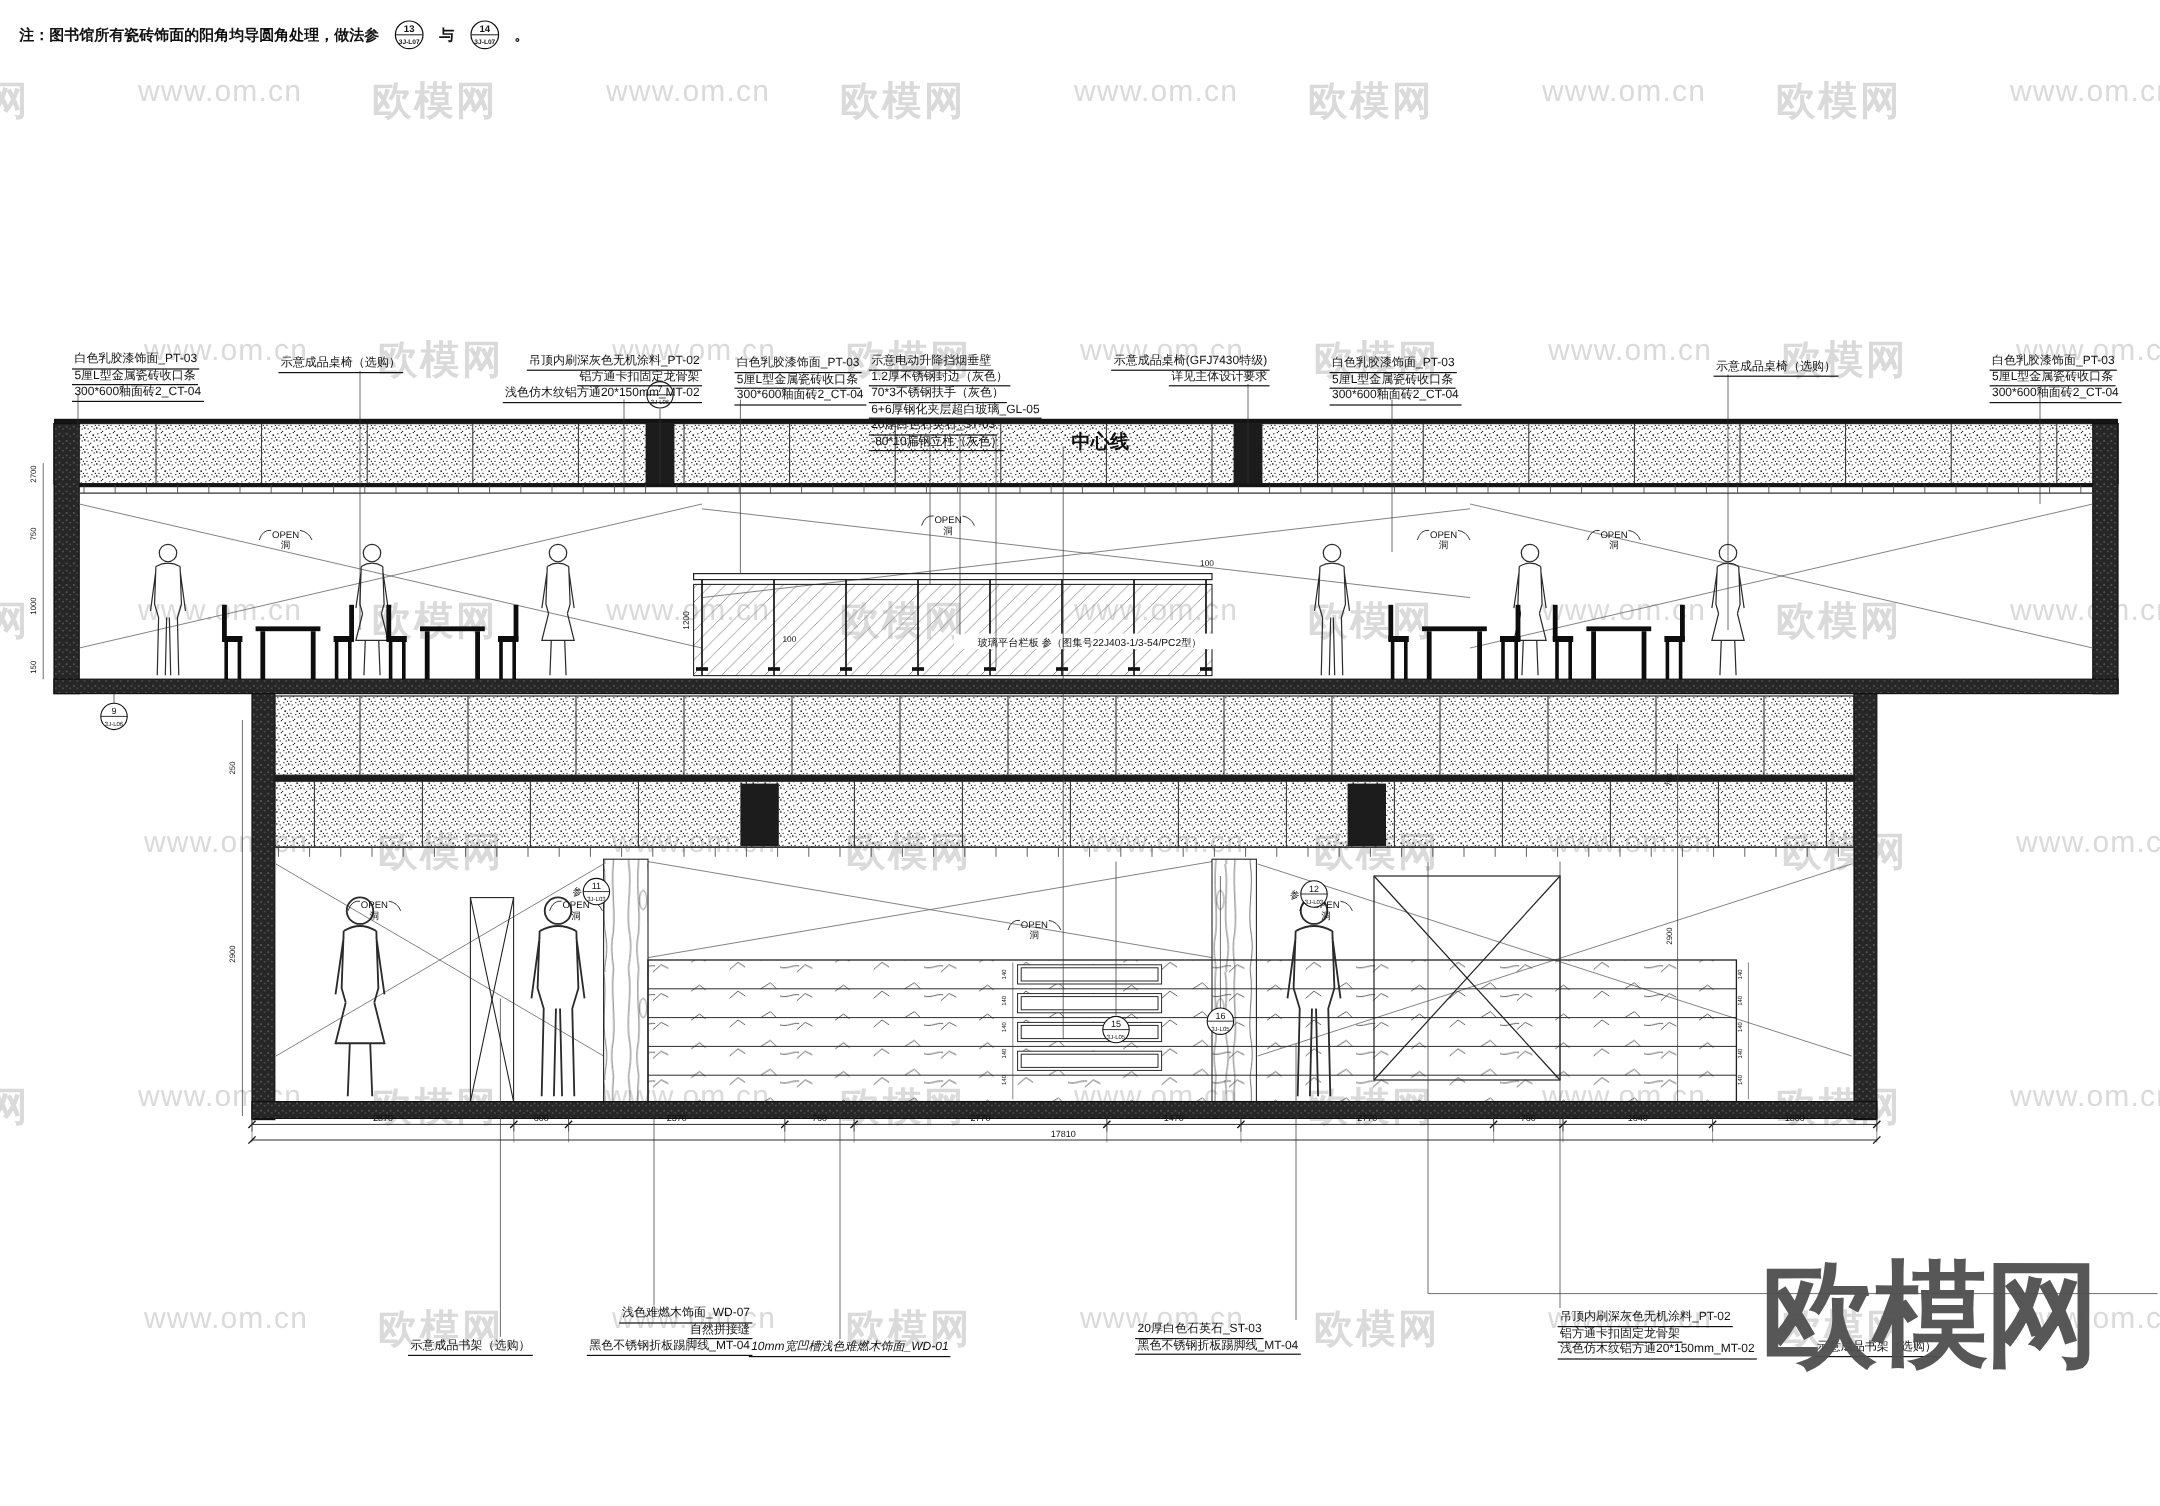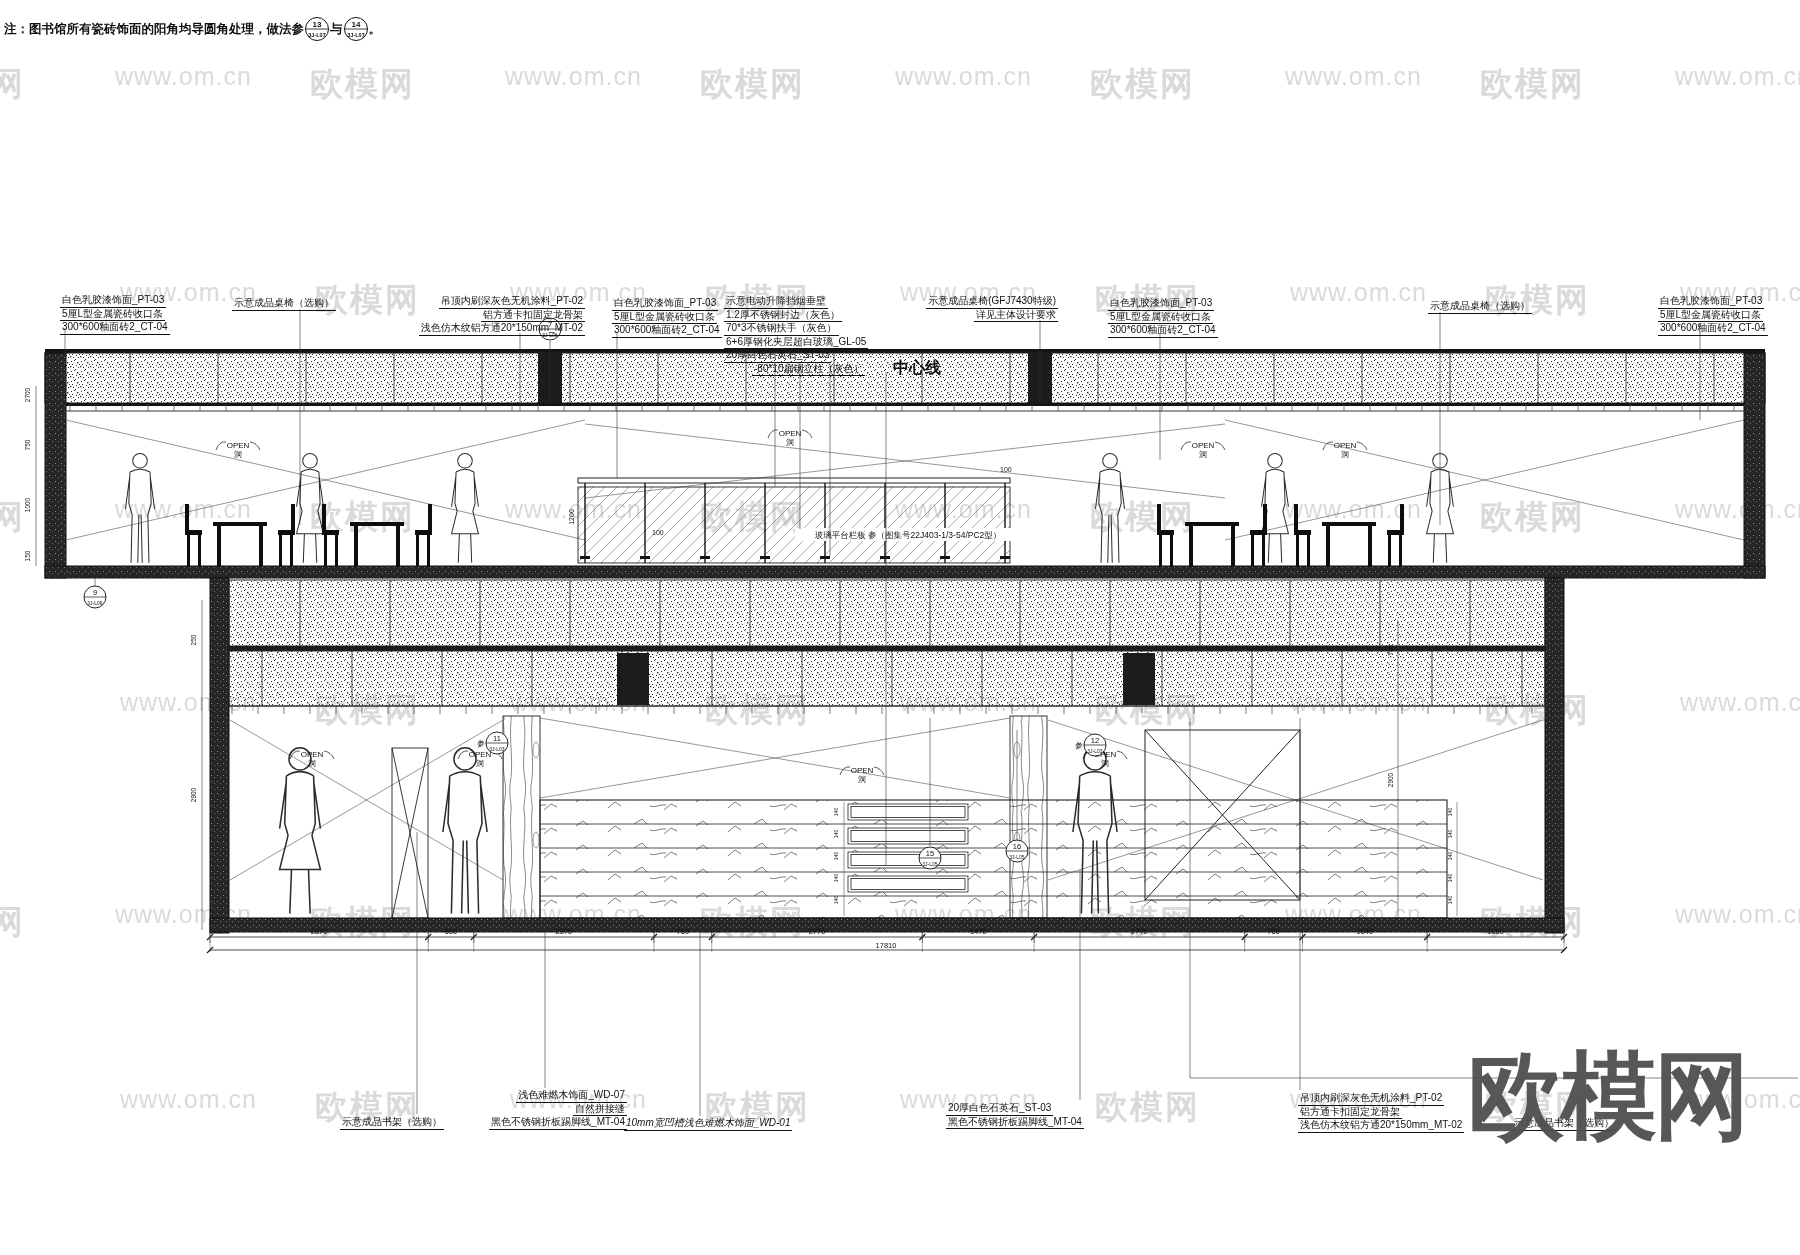--- a/index.html
+++ b/index.html
@@ -2,30 +2,30 @@
 <html><head>
 <meta charset="utf-8">
 <style>
   html,body{margin:0;padding:0;background:#fff;}
   #stage{position:relative;width:1800px;height:1255px;background:#ffffff;overflow:hidden;
          font-family:"Liberation Sans","DejaVu Sans",sans-serif;color:#111;}
   
   #watermark-layer{position:absolute;inset:0;z-index:0;}
   #drawing-svg{position:absolute;left:0;top:0;z-index:1;}
   #annotation-layer{position:absolute;inset:0;z-index:2;pointer-events:none;}
-  #top-note{position:absolute;left:4px;top:16px;z-index:3;font-size:12.5px;font-weight:bold;
-            display:flex;align-items:center;gap:0;white-space:nowrap;text-align:right;}
+  #top-note{position:absolute;left:16px;top:16px;z-index:3;font-size:12.5px;font-weight:bold;
+            display:flex;align-items:center;gap:12px;white-space:nowrap;text-align:right;}
   .wm{position:absolute;color:#dadada;white-space:nowrap;z-index:0;}
   .wm-brand{font-size:33px;font-weight:700;letter-spacing:2px;}
   .wm-url{font-size:25px;font-weight:400;letter-spacing:1px;}
   .annot{position:absolute;font-size:10px;line-height:12.5px;white-space:nowrap;}
   .annot .ln{display:block;}
   .annot .ln span{display:inline-block;border-bottom:1px solid #111;padding:0 2px 0 2px;}
   .annot.ra .ln{text-align:right;}
-  .annot .indent span{margin-left:28px;}
+  .annot .indent span{margin-left:0;}
   #centerline-label{position:absolute;left:893px;top:358px;font-size:16px;font-weight:bold;z-index:2;}
   #big-logo{position:absolute;left:1468px;top:1048px;z-index:4;font-size:96px;font-weight:800;
             color:#4f4f4f;letter-spacing:-3px;line-height:1;opacity:.95;}
   .refsym{display:inline-block;}
   svg text{font-family:"Liberation Sans","DejaVu Sans",sans-serif;}
 </style>
 </head>
 <body>
 
 <div id="stage">

